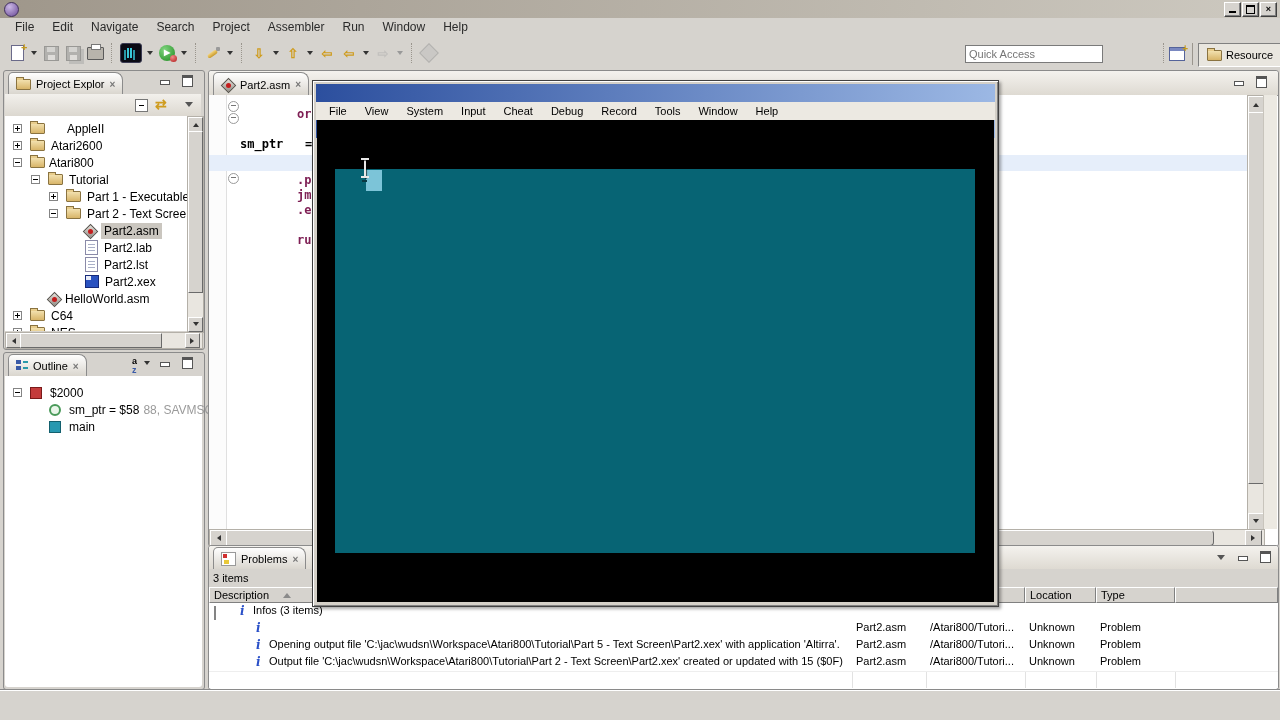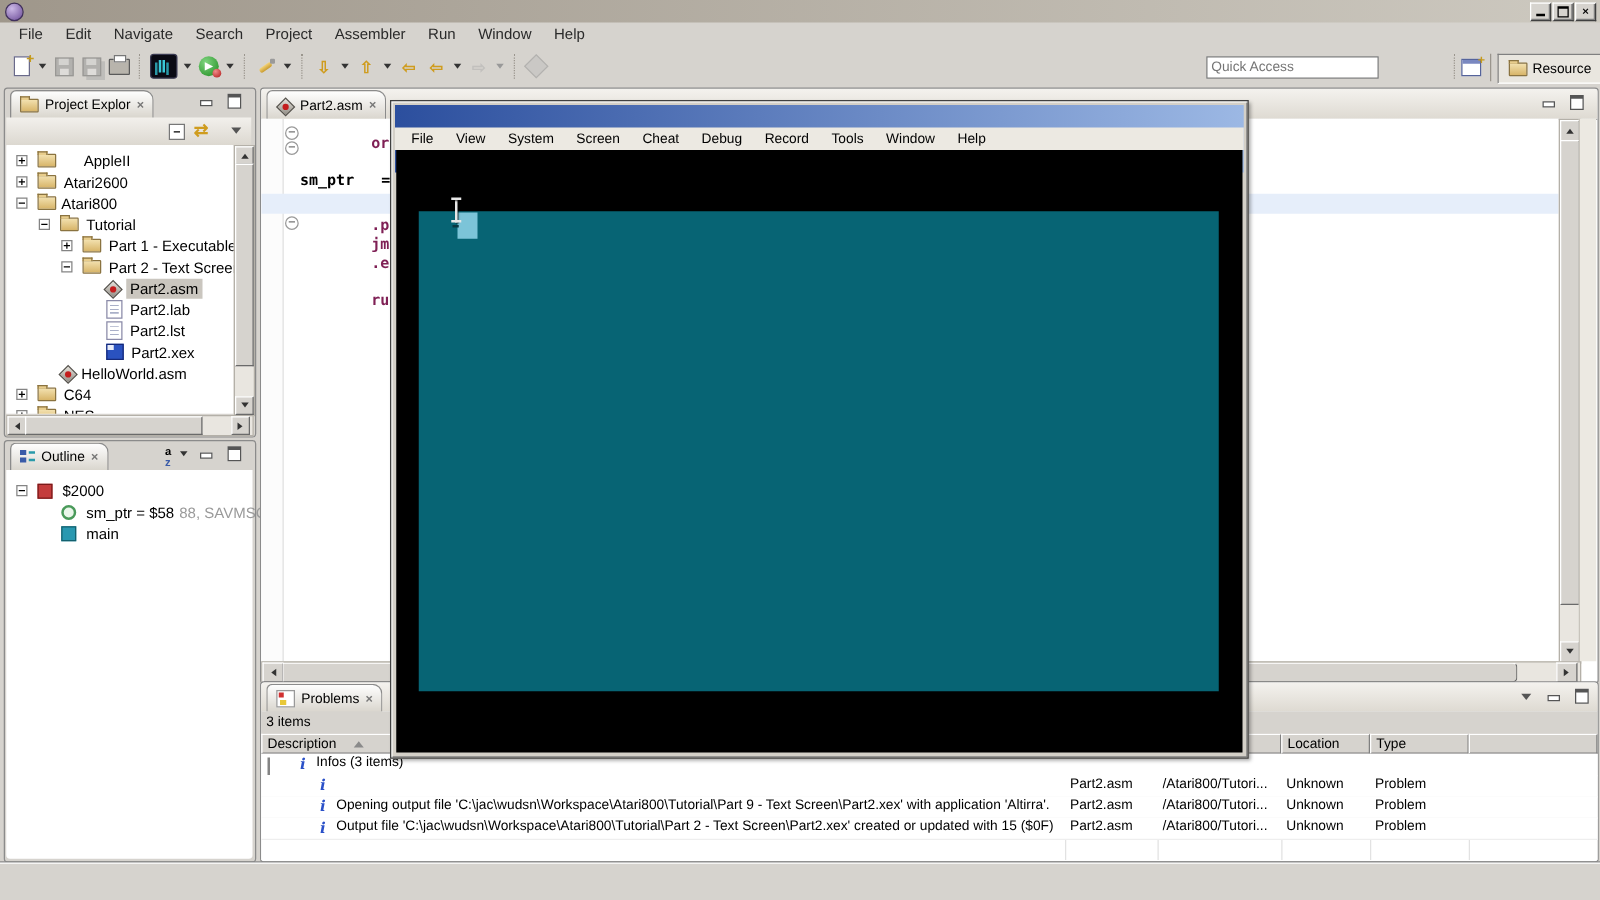--- a/index.html
+++ b/index.html
@@ -441,21 +441,21 @@
     </div>
     <div class="prow" style="top:17px">
       <span class="pcell iinfo" style="left:47px">i</span>
       <span class="pcell" style="left:647px;width:68px">Part2.asm</span>
       <span class="pcell" style="left:721px;width:93px">/Atari800/Tutori...</span>
       <span class="pcell" style="left:820px;width:65px">Unknown</span>
       <span class="pcell" style="left:891px;width:73px">Problem</span>
     </div>
     <div class="prow" style="top:34px">
       <span class="pcell iinfo" style="left:47px">i</span>
-      <span class="pcell" style="left:60px;width:581px">Opening output file 'C:\jac\wudsn\Workspace\Atari800\Tutorial\Part 9 - Text Screen\Part2.xex' with application 'Altirra'.</span>
+      <span class="pcell" style="left:60px;width:581px">Opening output file 'C:\jac\wudsn\Workspace\Atari800\Tutorial\Part 5 - Text Screen\Part2.xex' with application 'Altirra'.</span>
       <span class="pcell" style="left:647px;width:68px">Part2.asm</span>
       <span class="pcell" style="left:721px;width:93px">/Atari800/Tutori...</span>
       <span class="pcell" style="left:820px;width:65px">Unknown</span>
       <span class="pcell" style="left:891px;width:73px">Problem</span>
     </div>
     <div class="prow" style="top:51px">
       <span class="pcell iinfo" style="left:47px">i</span>
       <span class="pcell" style="left:60px;width:581px">Output file 'C:\jac\wudsn\Workspace\Atari800\Tutorial\Part 2 - Text Screen\Part2.xex' created or updated with 15 ($0F)</span>
       <span class="pcell" style="left:647px;width:68px">Part2.asm</span>
       <span class="pcell" style="left:721px;width:93px">/Atari800/Tutori...</span>
@@ -488,21 +488,21 @@
         </span>
       <span class="winbtn">
           <span>×</span>
         </span>
     </span>
   </div>
   <div class="alt-menu">
     <span>File</span>
     <span>View</span>
     <span>System</span>
-    <span>Screen</span>
+    <span>Input</span>
     <span>Cheat</span>
     <span>Debug</span>
     <span>Record</span>
     <span>Tools</span>
     <span>Window</span>
     <span>Help</span>
   </div>
   <div class="alt-screen">
     <div class="p" style="left:18px;top:49px;width:640px;height:384px;background:#076474">
       <div class="p" style="left:31px;top:1px;width:16px;height:21px;background:#7cc4d8"></div>

